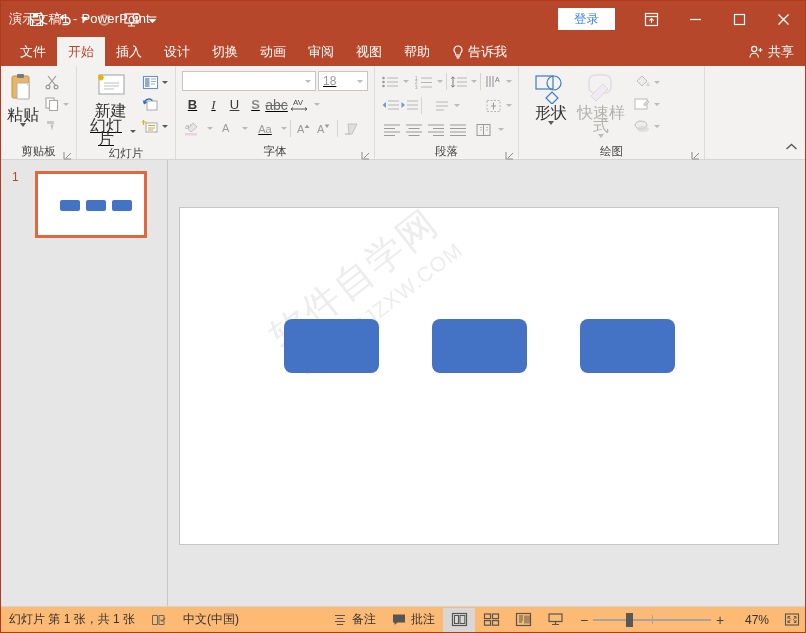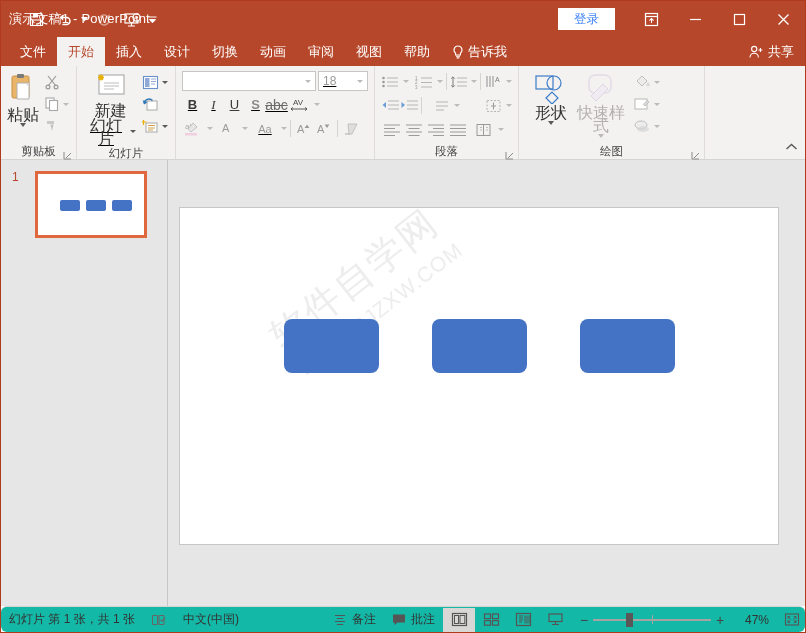--- a/index.html
+++ b/index.html
@@ -316,28 +316,27 @@
     font-size: 21px;
     color: #ededed;
     letter-spacing: 1px;
     white-space: nowrap;
     margin-top: 2px;
   }
 
   
   .statusbar {
     height: 26px;
-    background: #14b8a6;
+    background: #fdba74;
     border-top: 1px solid #d6d4d1;
     display: flex;
     align-items: center;
     font-size: 12px;
     color: #333;
     box-sizing: border-box;
-    border-radius: 6px;
   }
   .sb-item {
     display: flex;
     align-items: center;
     height: 26px;
     padding: 0 8px;
     cursor: pointer;
     white-space: nowrap;
   }
   .sb-flex { flex: 1; }
@@ -647,20 +646,29 @@
           </div>
           <span class="sep-v"></span>
           <div class="fbtn" style="width:20px">
             <svg width="18" height="16" viewBox="0 0 18 16">
                 <path d="M6 3h9l-5 10H7z" fill="#dedede" stroke="#b8b8b8" stroke-width="0.8"></path>
                 <path d="M3 13h5" stroke="#b8b8b8" stroke-width="1.2"></path>
               </svg>
           </div>
         </div>
       </div>
+      <div class="rgroup-label">
+        <span>字体</span>
+        <span class="dlg-launcher">
+          <svg width="9" height="9" viewBox="0 0 9 9">
+              <path d="M1 1v7h7" fill="none" stroke="#8a8a8a" stroke-width="1"></path>
+              <path d="M8 2 3 7" stroke="#8a8a8a" stroke-width="1"></path>
+            </svg>
+        </span>
+      </div>
     </div>
 
     <div class="rgroup" style="width:144px">
       <div class="rgroup-body" style="flex-direction:column;padding:5px 6px 0 6px;align-items:stretch">
         <div class="row">
           <div class="fbtn" style="width:22px">
             <svg width="18" height="14" viewBox="0 0 18 14">
                 <circle cx="2.5" cy="3" r="1.3" fill="#9a9a9a"></circle>
                 <circle cx="2.5" cy="7" r="1.3" fill="#9a9a9a"></circle>
                 <circle cx="2.5" cy="11" r="1.3" fill="#9a9a9a"></circle>

